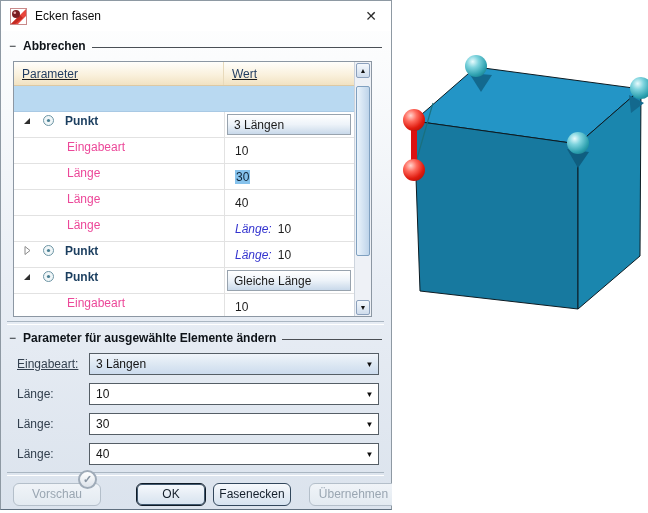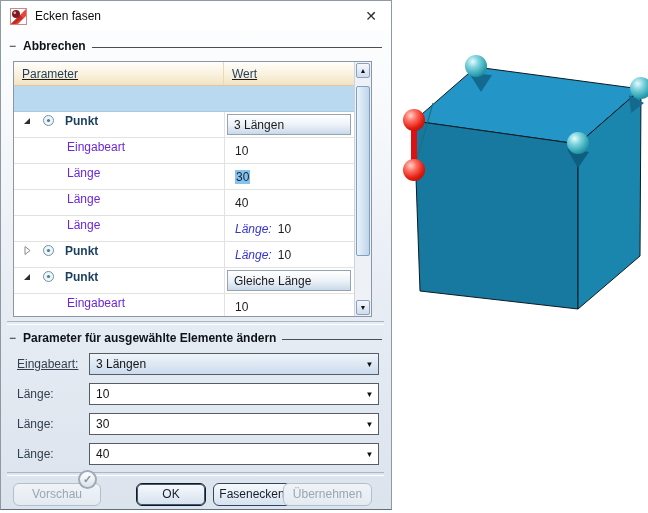--- a/index.html
+++ b/index.html
@@ -37,21 +37,21 @@
   .trow { height:26px; display:flex; box-sizing:border-box; border-bottom:1px solid #e2e2e2;
     align-items:center; background:#fff; }
   .trow.sel { background:#b9d9f1; border-bottom-color:#a9c9e4; }
   .c1 { width:210px; height:100%; display:flex; align-items:center; box-sizing:border-box; padding-left:6px;margin-top:44px; }
   .c2 { flex:1; height:100%; display:flex; align-items:center; box-sizing:border-box;
     border-left:1px solid #e2e2e2; padding-left:2px; }
   .trow.sel .c2 { border-left-color:transparent; }
   .tw { width:14px; display:flex; justify-content:center; }
   .pticon { width:17px; display:flex; justify-content:center; margin-left:6px; }
   .glabel { margin-left:8px; font-weight:bold; color:#1b3e5f; }
-  .clabel { margin-left:47px; color:#6d28d9; }
+  .clabel { margin-left:47px; color:#ec4899; }
   .val { margin-left:8px; color:#1c1c1c; }
   .valsel { margin-left:8px; background:#86c2ec; color:#10263a; padding:0 1px; }
   .sumlbl { margin-left:8px; font-style:italic; color:#3434cf; }
   .sumval { margin-left:6px; color:#1c1c1c; }
   .tcombo { width:124px; height:21px; box-sizing:border-box; border:1px solid #98a3ae;
     background:linear-gradient(180deg,#ffffff 0%,#edf3f9 50%,#c9d9ea 100%);
     display:flex; align-items:center; padding-left:6px; color:#1c1c1c; }
 
   
   .vscroll { position:absolute; top:0; right:0; bottom:0; width:17px;
@@ -289,21 +289,21 @@
     <span>40</span>
     <span class="arrow">▼</span>
   </div>
 
   <div class="hdiv" style="top:471px;"></div>
 
   <div class="btn disabled" style="left:12px; width:88px;">Vorschau</div>
   <div class="badge">✓</div>
   <div class="btn default" style="left:135px; width:70px;">OK</div>
   <div class="btn" style="left:212px; width:78px;">Fasenecken</div>
-  <div class="btn disabled" style="left:282px; width:89px;">Übernehmen</div>
+  <div class="btn disabled" style="left:308px; width:89px;">Übernehmen</div>
 
 </div>
 
 <div class="viewport">
   <svg width="256" height="513" viewBox="0 0 256 513">
     <defs>
       <radialGradient id="gteal" cx="0.35" cy="0.3" r="0.9">
         <stop offset="0%" stop-color="#e8fbfd"></stop>
         <stop offset="30%" stop-color="#7fd4de"></stop>
         <stop offset="70%" stop-color="#2b9fae"></stop>

